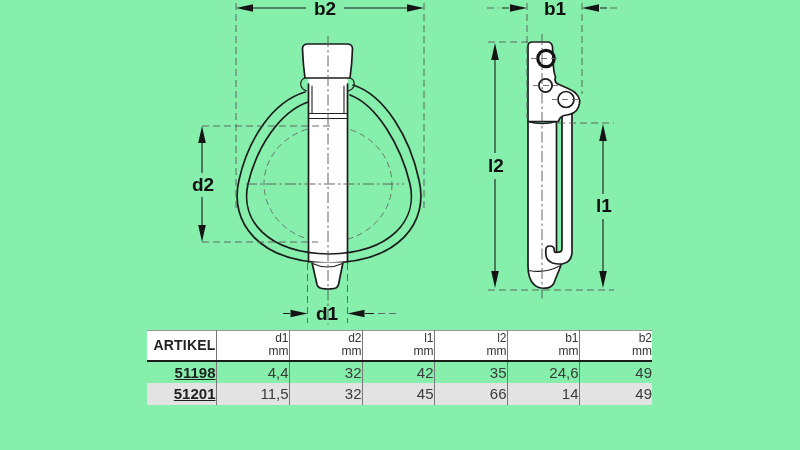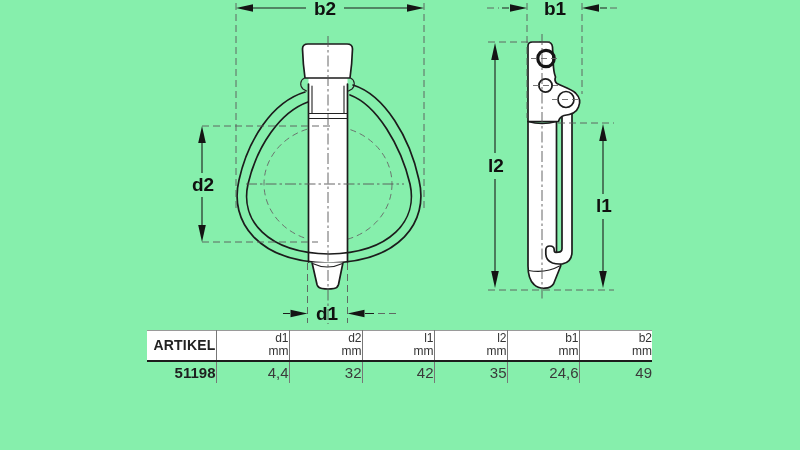--- a/index.html
+++ b/index.html
@@ -33,21 +33,21 @@
     padding:0;margin:8px;text-align:right;vertical-align:middle;
     border-left:1px solid #777777;
   }
   .spec-table th:first-child,.spec-table td:first-child{border-left:none;}
   .spec-table thead tr{height:30px;}
   .spec-table thead th{border-bottom:2px solid #1c1c1c;background:#ffffff;}
   .spec-table tbody tr{height:22px;}
   .spec-table tbody tr:nth-child(even){background:#e3e3e3;}
   .artikel-h{font-size:14px;font-weight:bold;color:#222222;letter-spacing:0.2px;}
   .colname{font-size:12px;font-weight:normal;color:#333333;line-height:1.12;}
-  .art-num{font-size:15px;font-weight:bold;color:#1f1f1f;}
+  .art-num{font-size:15px;font-weight:bold;color:#1f1f1f;text-decoration:underline;}
   .spec-table td{font-size:15px;color:#3a3a3a;}
 </style>
 </head>
 <body>
 
 <div class="stage">
 
   <svg width="800" height="330" viewBox="0 0 800 330">
 
     <g>
@@ -184,15 +184,24 @@
     <tbody>
       <tr>
         <td><span class="art-num">51198</span></td>
         <td>4,4</td>
         <td>32</td>
         <td>42</td>
         <td>35</td>
         <td>24,6</td>
         <td>49</td>
       </tr>
+      <tr>
+        <td><span class="art-num">51201</span></td>
+        <td>11,5</td>
+        <td>32</td>
+        <td>45</td>
+        <td>66</td>
+        <td>14</td>
+        <td>49</td>
+      </tr>
     </tbody>
   </table>
 </div>
 
 </body></html>

